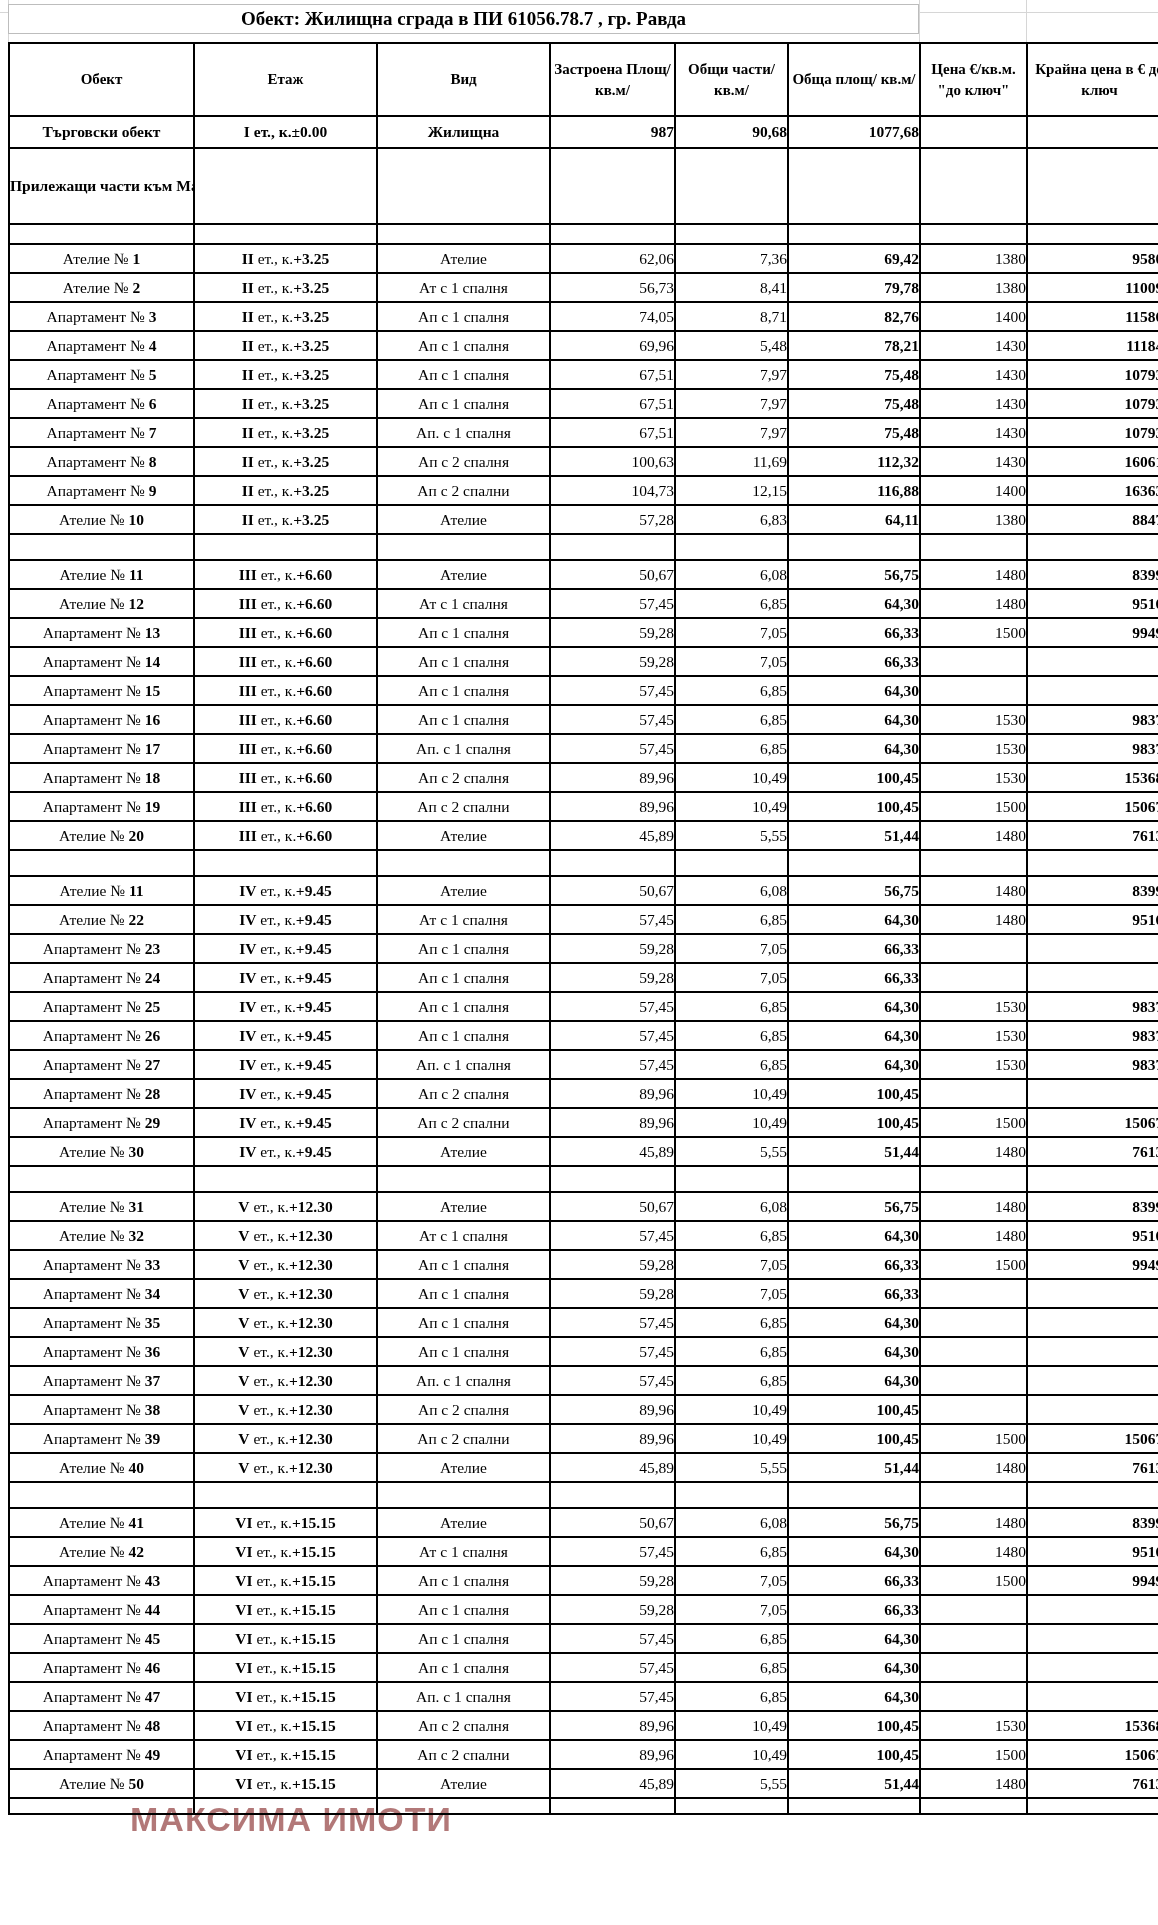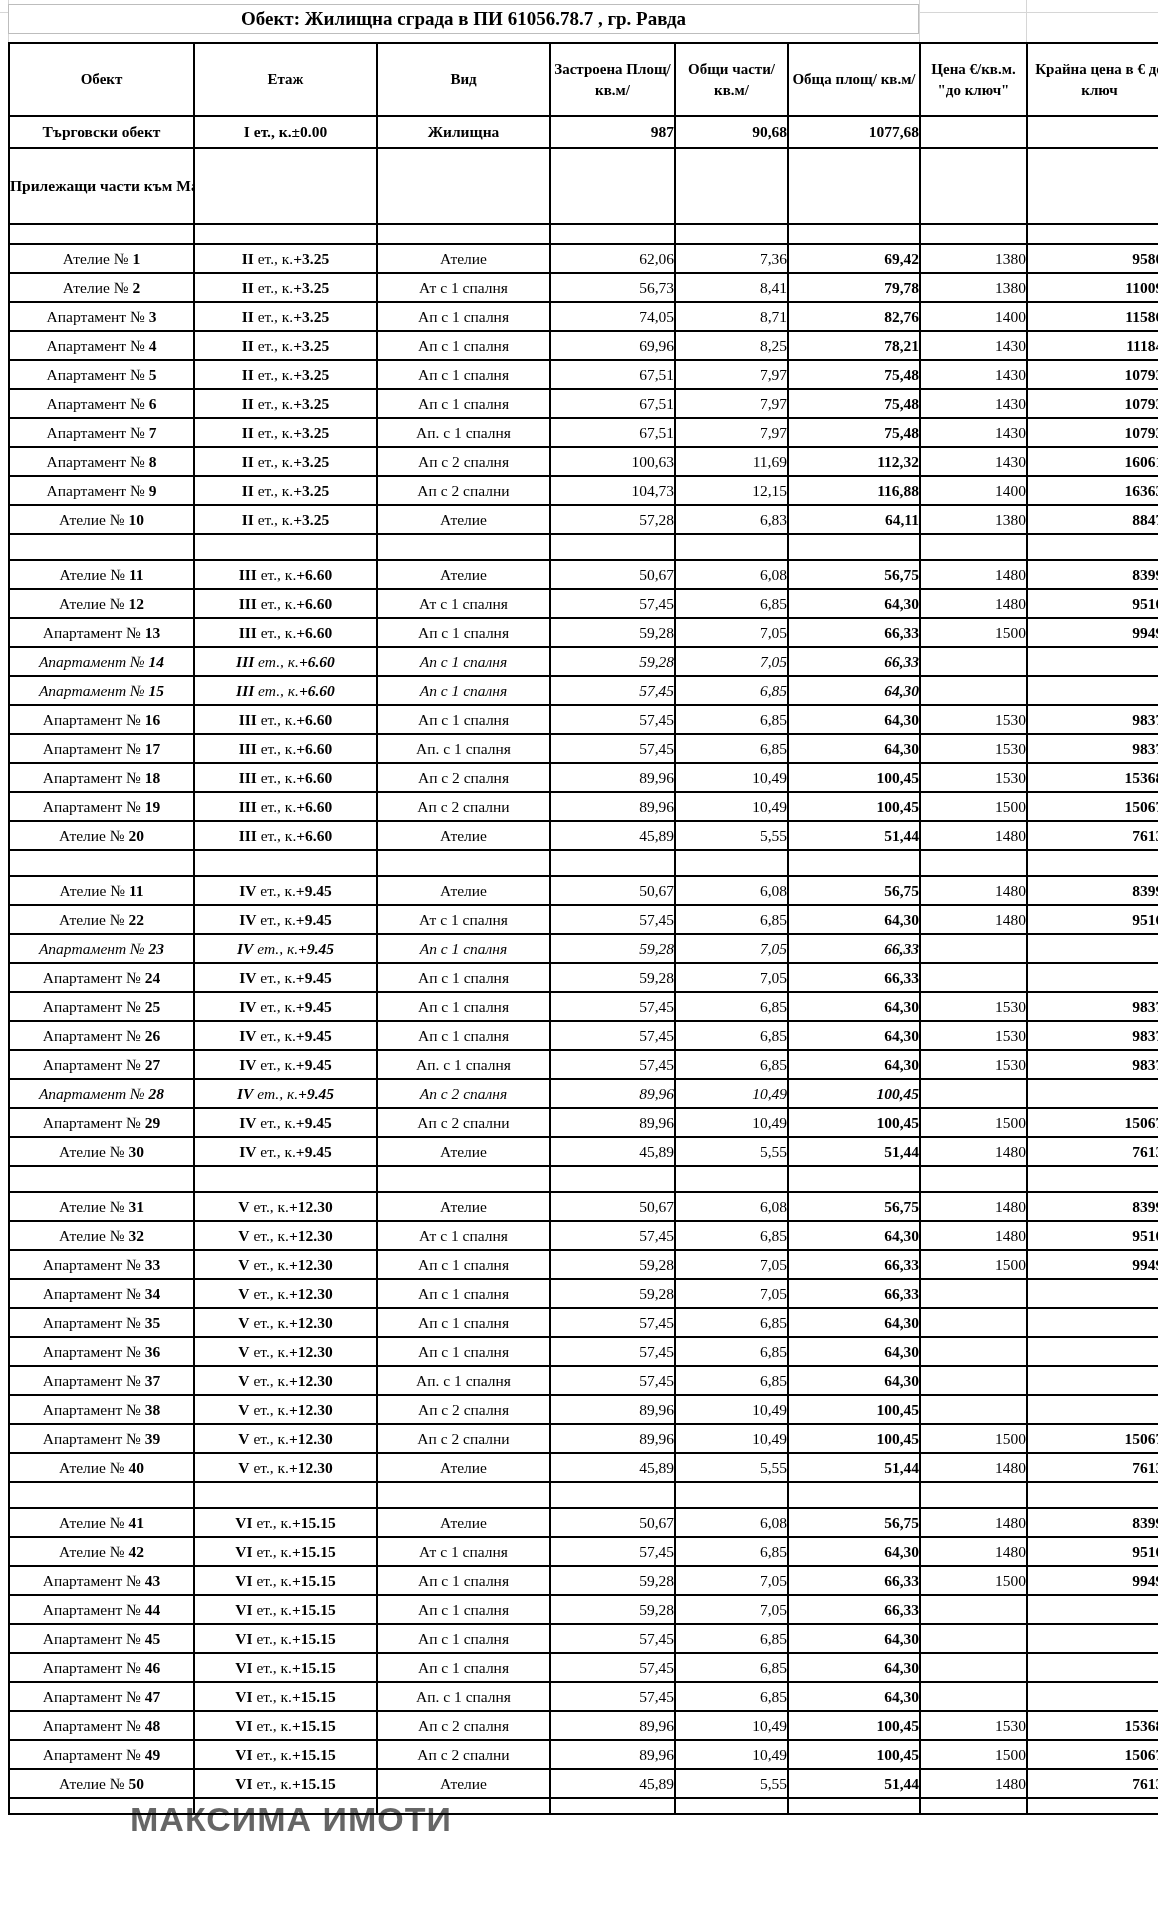--- a/index.html
+++ b/index.html
@@ -33,21 +33,21 @@
   td.num{text-align:right;padding-right:7px;}
   td.tot,td.fin{font-weight:bold;text-align:right;padding-right:7px;}
   tr.h-data td{height:27px;}
   tr.h-sep td{height:24px;}
   tr.h-thin td{height:18px;}
   tr.h-comm td{height:30px;font-weight:bold;margin-left:46px;}
   tr.h-annex td{height:74px;}
   tr.h-bottom td{height:14px;border-bottom:none;}
   td.annex-name{white-space:normal;font-weight:bold;text-align:center;line-height:1.55;font-size:15.5px;}
   tr.comm td{background:#a8a8a8;}
-  tr.light td{background:#c7c7c7;font-style:italic;}
+  tr.light td{background:#c7c7c7;}
   tr.dark td{background:#9b9b9b;}
   
   #watermark{
     position:absolute;left:130px;top:1800px;font-family:"Liberation Sans", sans-serif;
     font-weight:bold;font-size:34px;letter-spacing:1px;opacity:0.6;
     mix-blend-mode:multiply;pointer-events:none;white-space:nowrap;
   }
 </style>
 </head>
 <body>
@@ -141,21 +141,21 @@
         <td class="num">8,71</td>
         <td class="tot">82,76</td>
         <td class="num">1400</td>
         <td class="fin">115864</td>
       </tr>
       <tr class="h-data">
         <td class="ctr">Апартамент № <b>4</b></td>
         <td class="ctr"><b>II</b> ет., к.<b>+3.25</b></td>
         <td class="ctr">Ап с 1 спалня</td>
         <td class="num">69,96</td>
-        <td class="num">8,25</td>
+        <td class="num">5,48</td>
         <td class="tot">78,21</td>
         <td class="num">1430</td>
         <td class="fin">111840</td>
       </tr>
       <tr class="h-data">
         <td class="ctr">Апартамент № <b>5</b></td>
         <td class="ctr"><b>II</b> ет., к.<b>+3.25</b></td>
         <td class="ctr">Ап с 1 спалня</td>
         <td class="num">67,51</td>
         <td class="num">7,97</td>
@@ -659,13 +659,13 @@
         <td class="ctr"></td>
         <td class="ctr"></td>
         <td class="ctr"></td>
         <td class="ctr"></td>
         <td class="ctr"></td>
         <td class="ctr"></td>
       </tr>
     </tbody>
 </table>
 
-<div id="watermark" style="color: #000000;">МАКСИМА ИМОТИ</div>
+<div id="watermark" style="color: #7f1d1d;">МАКСИМА ИМОТИ</div>
 
 </body></html>

